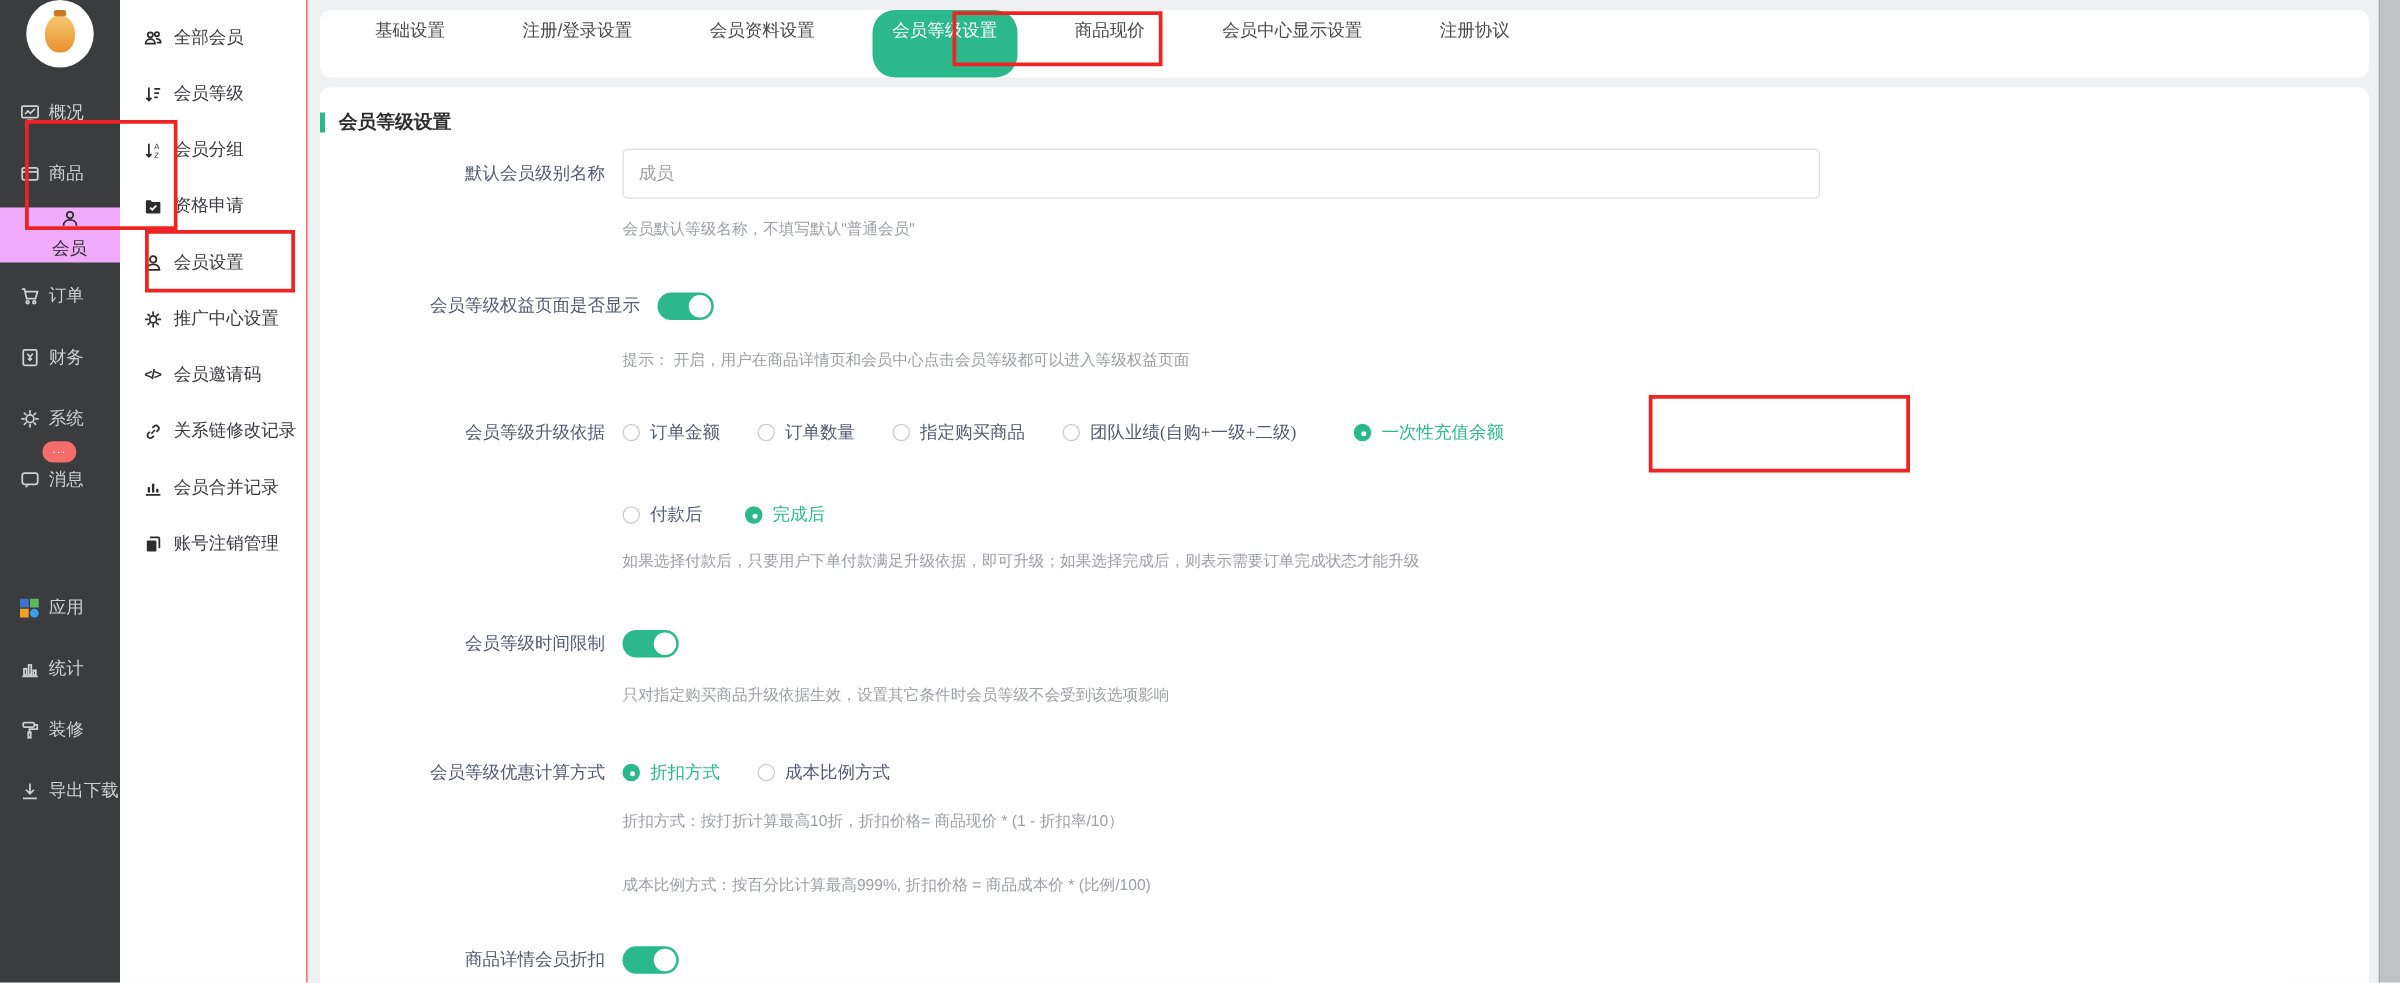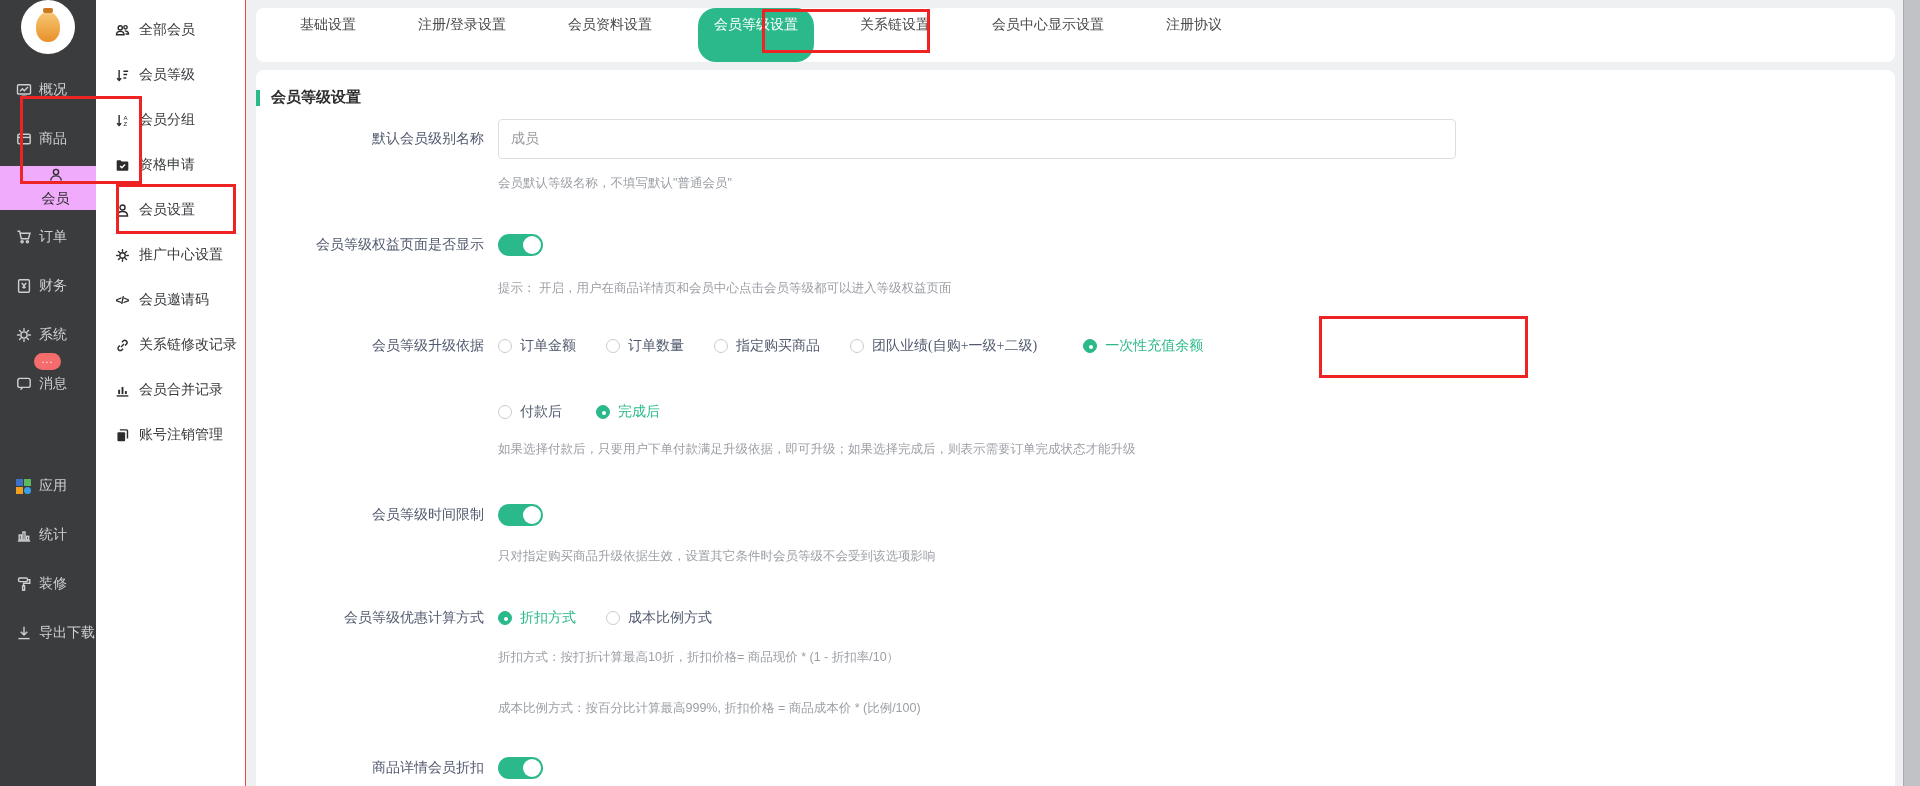--- a/index.html
+++ b/index.html
@@ -297,42 +297,42 @@
   </div>
 </div>
 
 <div class="main">
 
   <div class="tabcard">
     <div class="tab">基础设置</div>
     <div class="tab">注册/登录设置</div>
     <div class="tab">会员资料设置</div>
     <div class="tab active">会员等级设置</div>
-    <div class="tab">关系链设置</div>
+    <div class="tab">商品现价</div>
     <div class="tab">会员中心显示设置</div>
     <div class="tab">注册协议</div>
   </div>
 
   <div class="contentcard">
 
     <div class="section-title">
       <span class="bar"></span>
       <span class="txt">会员等级设置</span>
     </div>
 
     <div class="frow" style="margin-top:12px;">
       <div class="flabel">默认会员级别名称</div>
       <input class="text-input" type="text" value="成员" style="">
     </div>
     <div class="frow" style="margin-top:16px;">
       <div class="flabel"></div>
       <div class="hint">会员默认等级名称，不填写默认"普通会员"</div>
     </div>
 
-    <div class="frow" style="margin-top:42px;">
+    <div class="frow" style="margin-top:42px;padding-left:28px;">
       <div class="flabel">会员等级权益页面是否显示</div>
       <div class="toggle">
           <div class="knob"></div>
         </div>
     </div>
     <div class="frow" style="margin-top:24px;">
       <div class="flabel"></div>
       <div class="hint">提示： 开启，用户在商品详情页和会员中心点击会员等级都可以进入等级权益页面</div>
     </div>
 

